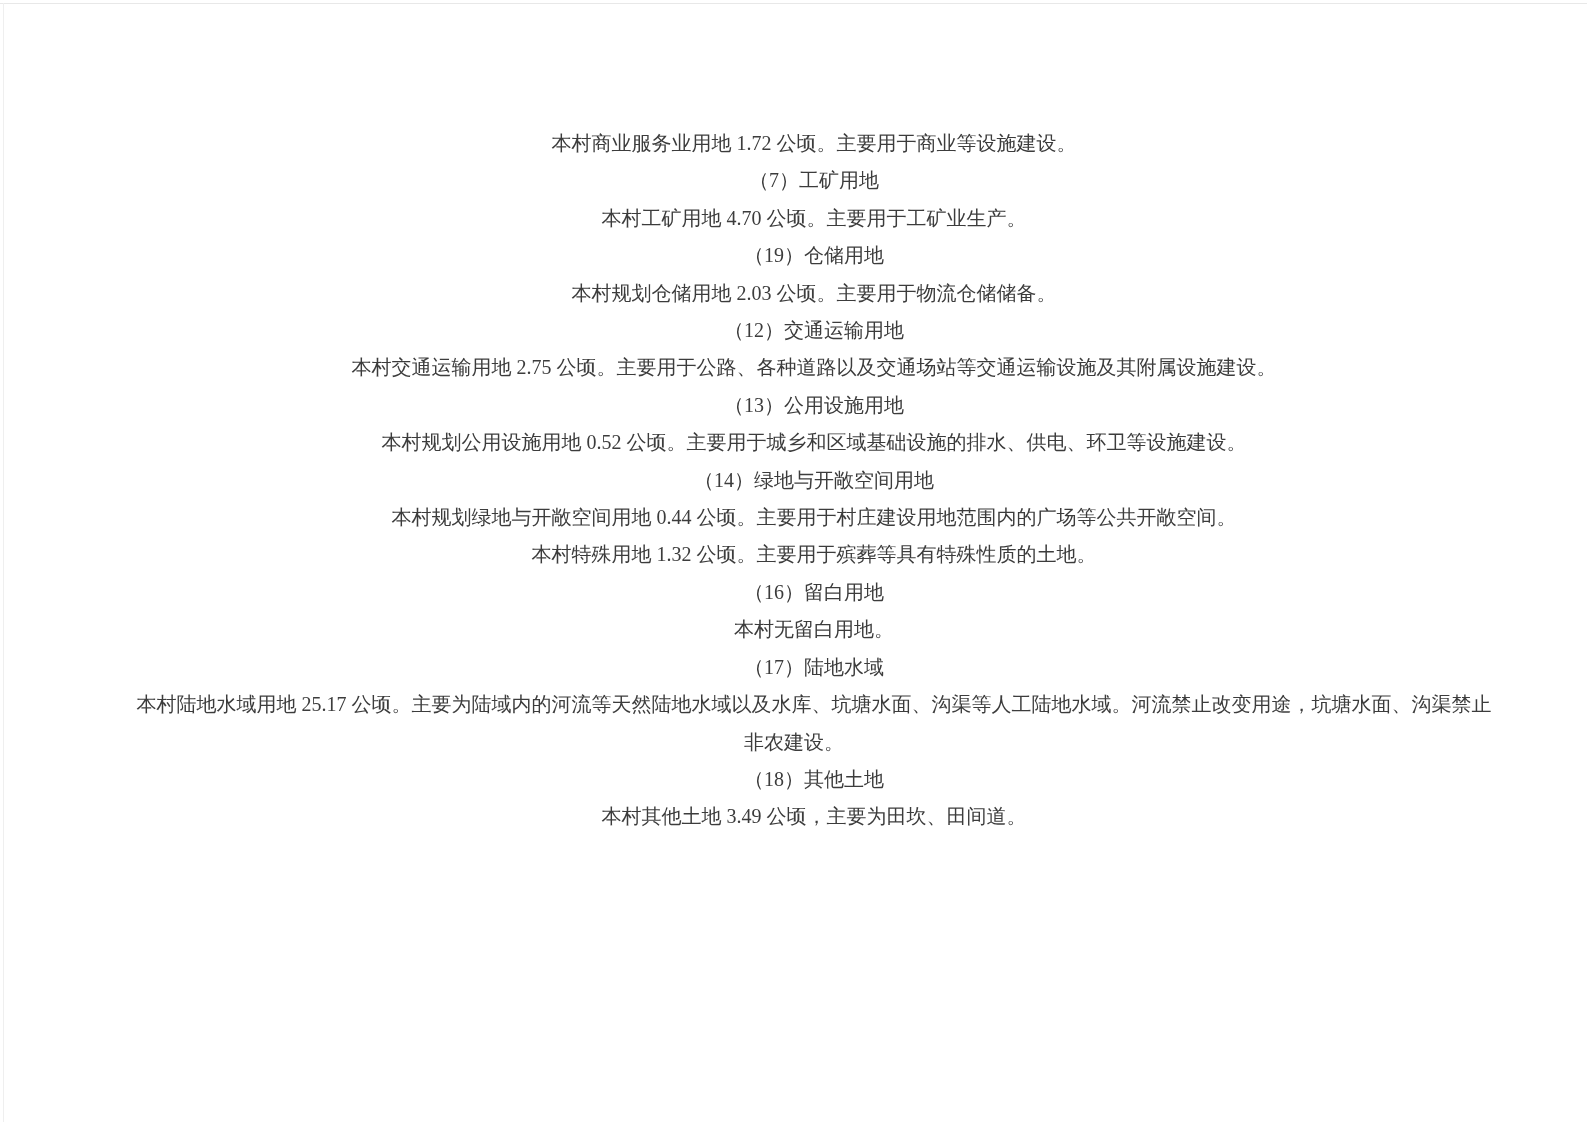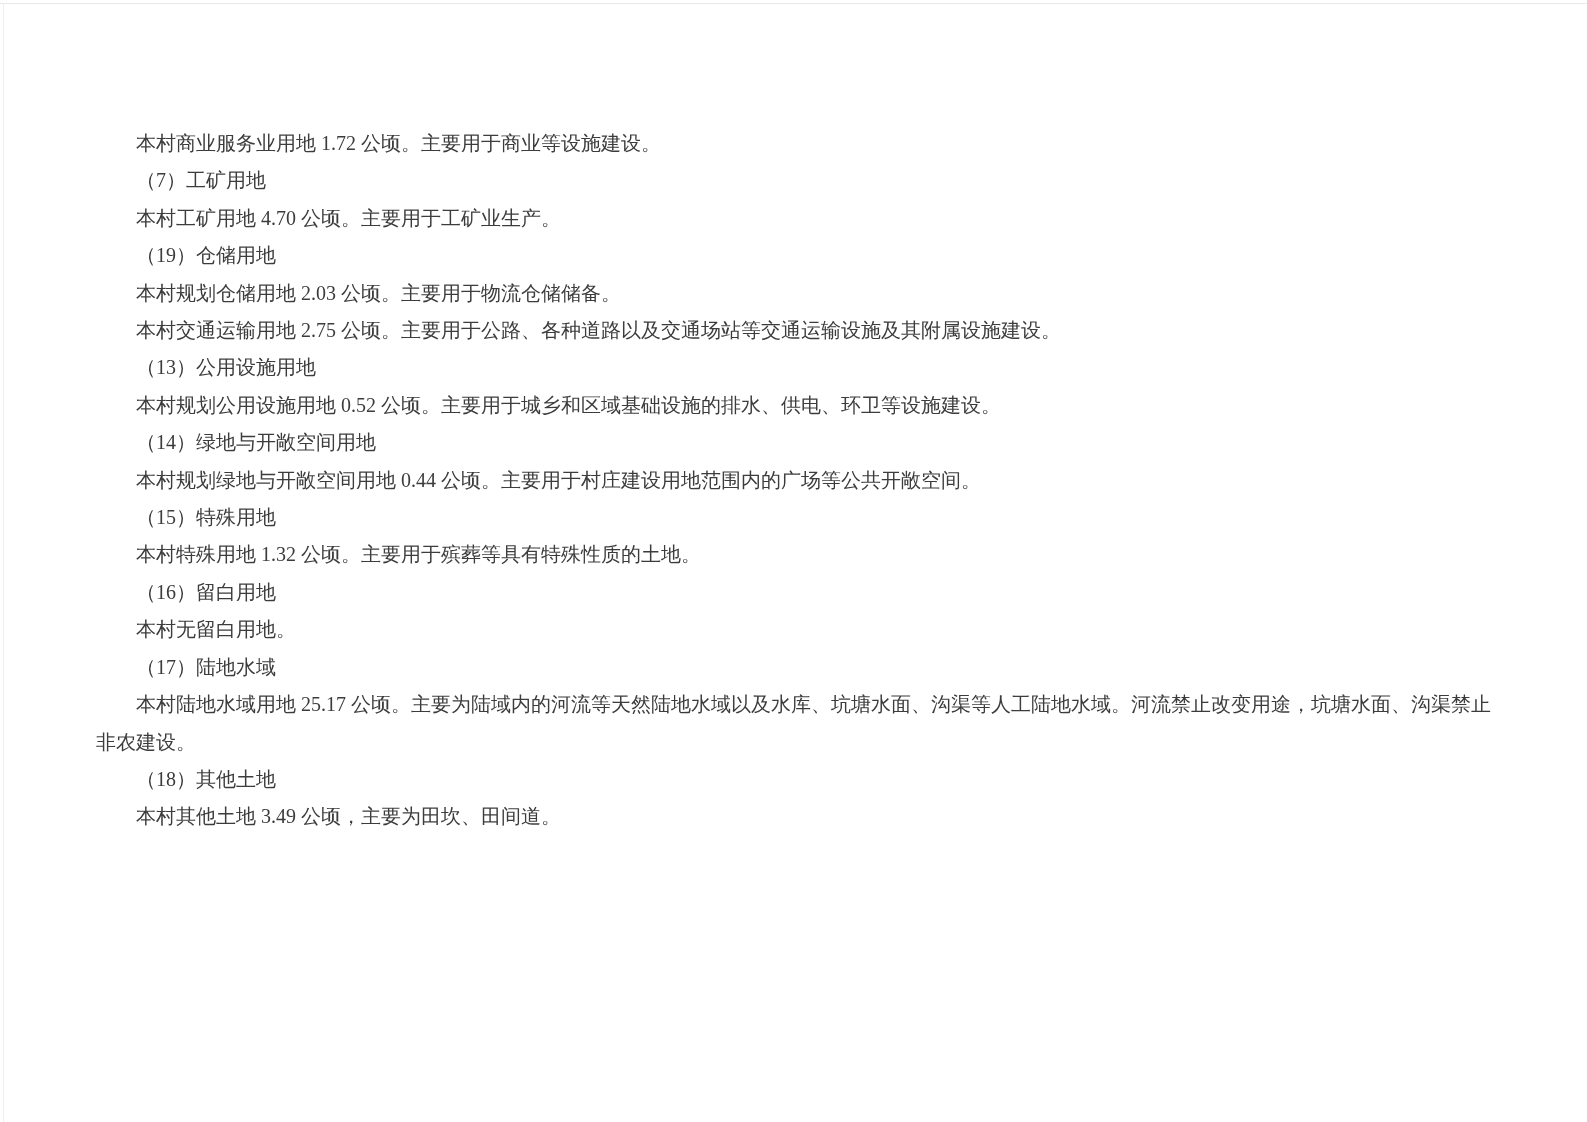--- a/index.html
+++ b/index.html
@@ -10,20 +10,21 @@
   .page {
     position: relative;
     width: 1587px;
     height: 1122px;
     background: #ffffff;
     overflow: hidden;
     font-family: "Liberation Serif", "DejaVu Serif", serif;
     color: #3c3c3c;
     font-size: 20px;
     line-height: 37.4px;
+    text-align: center;
   }
   .edge-top {
     position: absolute;
     left: 0;
     top: 3px;
     width: 100%;
     height: 1px;
     background: #e8e8e8;
   }
   .edge-left {
@@ -55,26 +56,26 @@
 <div class="page">
   <div class="edge-top"></div>
   <div class="edge-left"></div>
 
   <div class="content">
     <div class="para">本村商业服务业用地 1.72 公顷。主要用于商业等设施建设。</div>
     <div class="para">（7）工矿用地</div>
     <div class="para">本村工矿用地 4.70 公顷。主要用于工矿业生产。</div>
     <div class="para">（19）仓储用地</div>
     <div class="para">本村规划仓储用地 2.03 公顷。主要用于物流仓储储备。</div>
+    <div class="para">（12）交通运输用地</div>
     <div class="para">本村交通运输用地 2.75 公顷。主要用于公路、各种道路以及交通场站等交通运输设施及其附属设施建设。</div>
     <div class="para">（13）公用设施用地</div>
     <div class="para">本村规划公用设施用地 0.52 公顷。主要用于城乡和区域基础设施的排水、供电、环卫等设施建设。</div>
     <div class="para">（14）绿地与开敞空间用地</div>
     <div class="para">本村规划绿地与开敞空间用地 0.44 公顷。主要用于村庄建设用地范围内的广场等公共开敞空间。</div>
-    <div class="para">（15）特殊用地</div>
     <div class="para">本村特殊用地 1.32 公顷。主要用于殡葬等具有特殊性质的土地。</div>
     <div class="para">（16）留白用地</div>
     <div class="para">本村无留白用地。</div>
     <div class="para">（17）陆地水域</div>
     <div class="para">本村陆地水域用地 25.17 公顷。主要为陆域内的河流等天然陆地水域以及水库、坑塘水面、沟渠等人工陆地水域。河流禁止改变用途，坑塘水面、沟渠禁止</div>
     <div class="para cont">非农建设。</div>
     <div class="para">（18）其他土地</div>
     <div class="para">本村其他土地 3.49 公顷，主要为田坎、田间道。</div>
   </div>
 </div>

